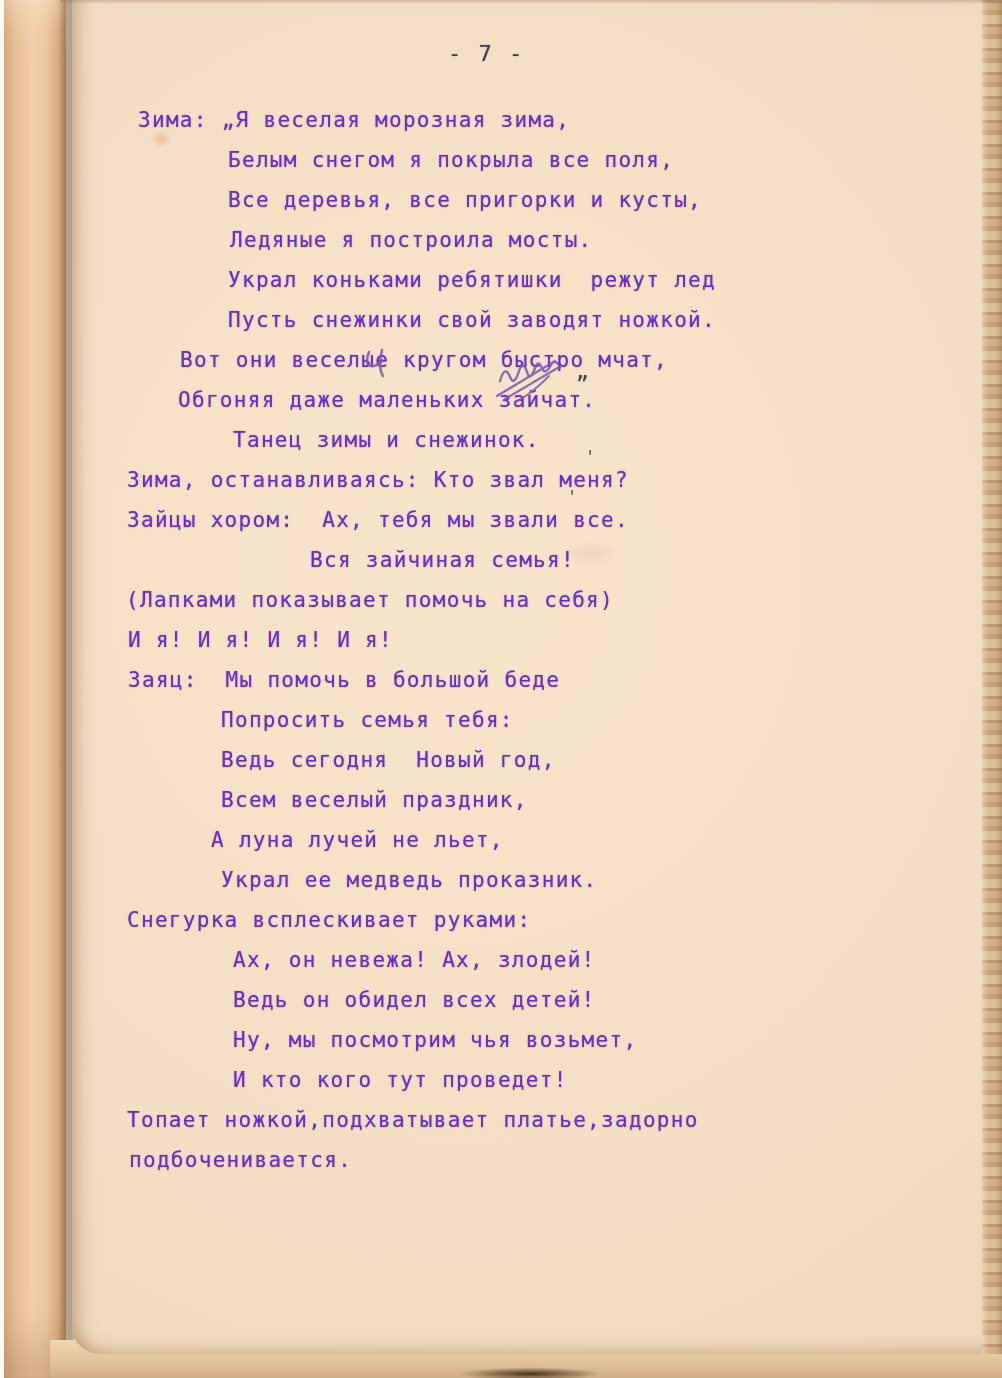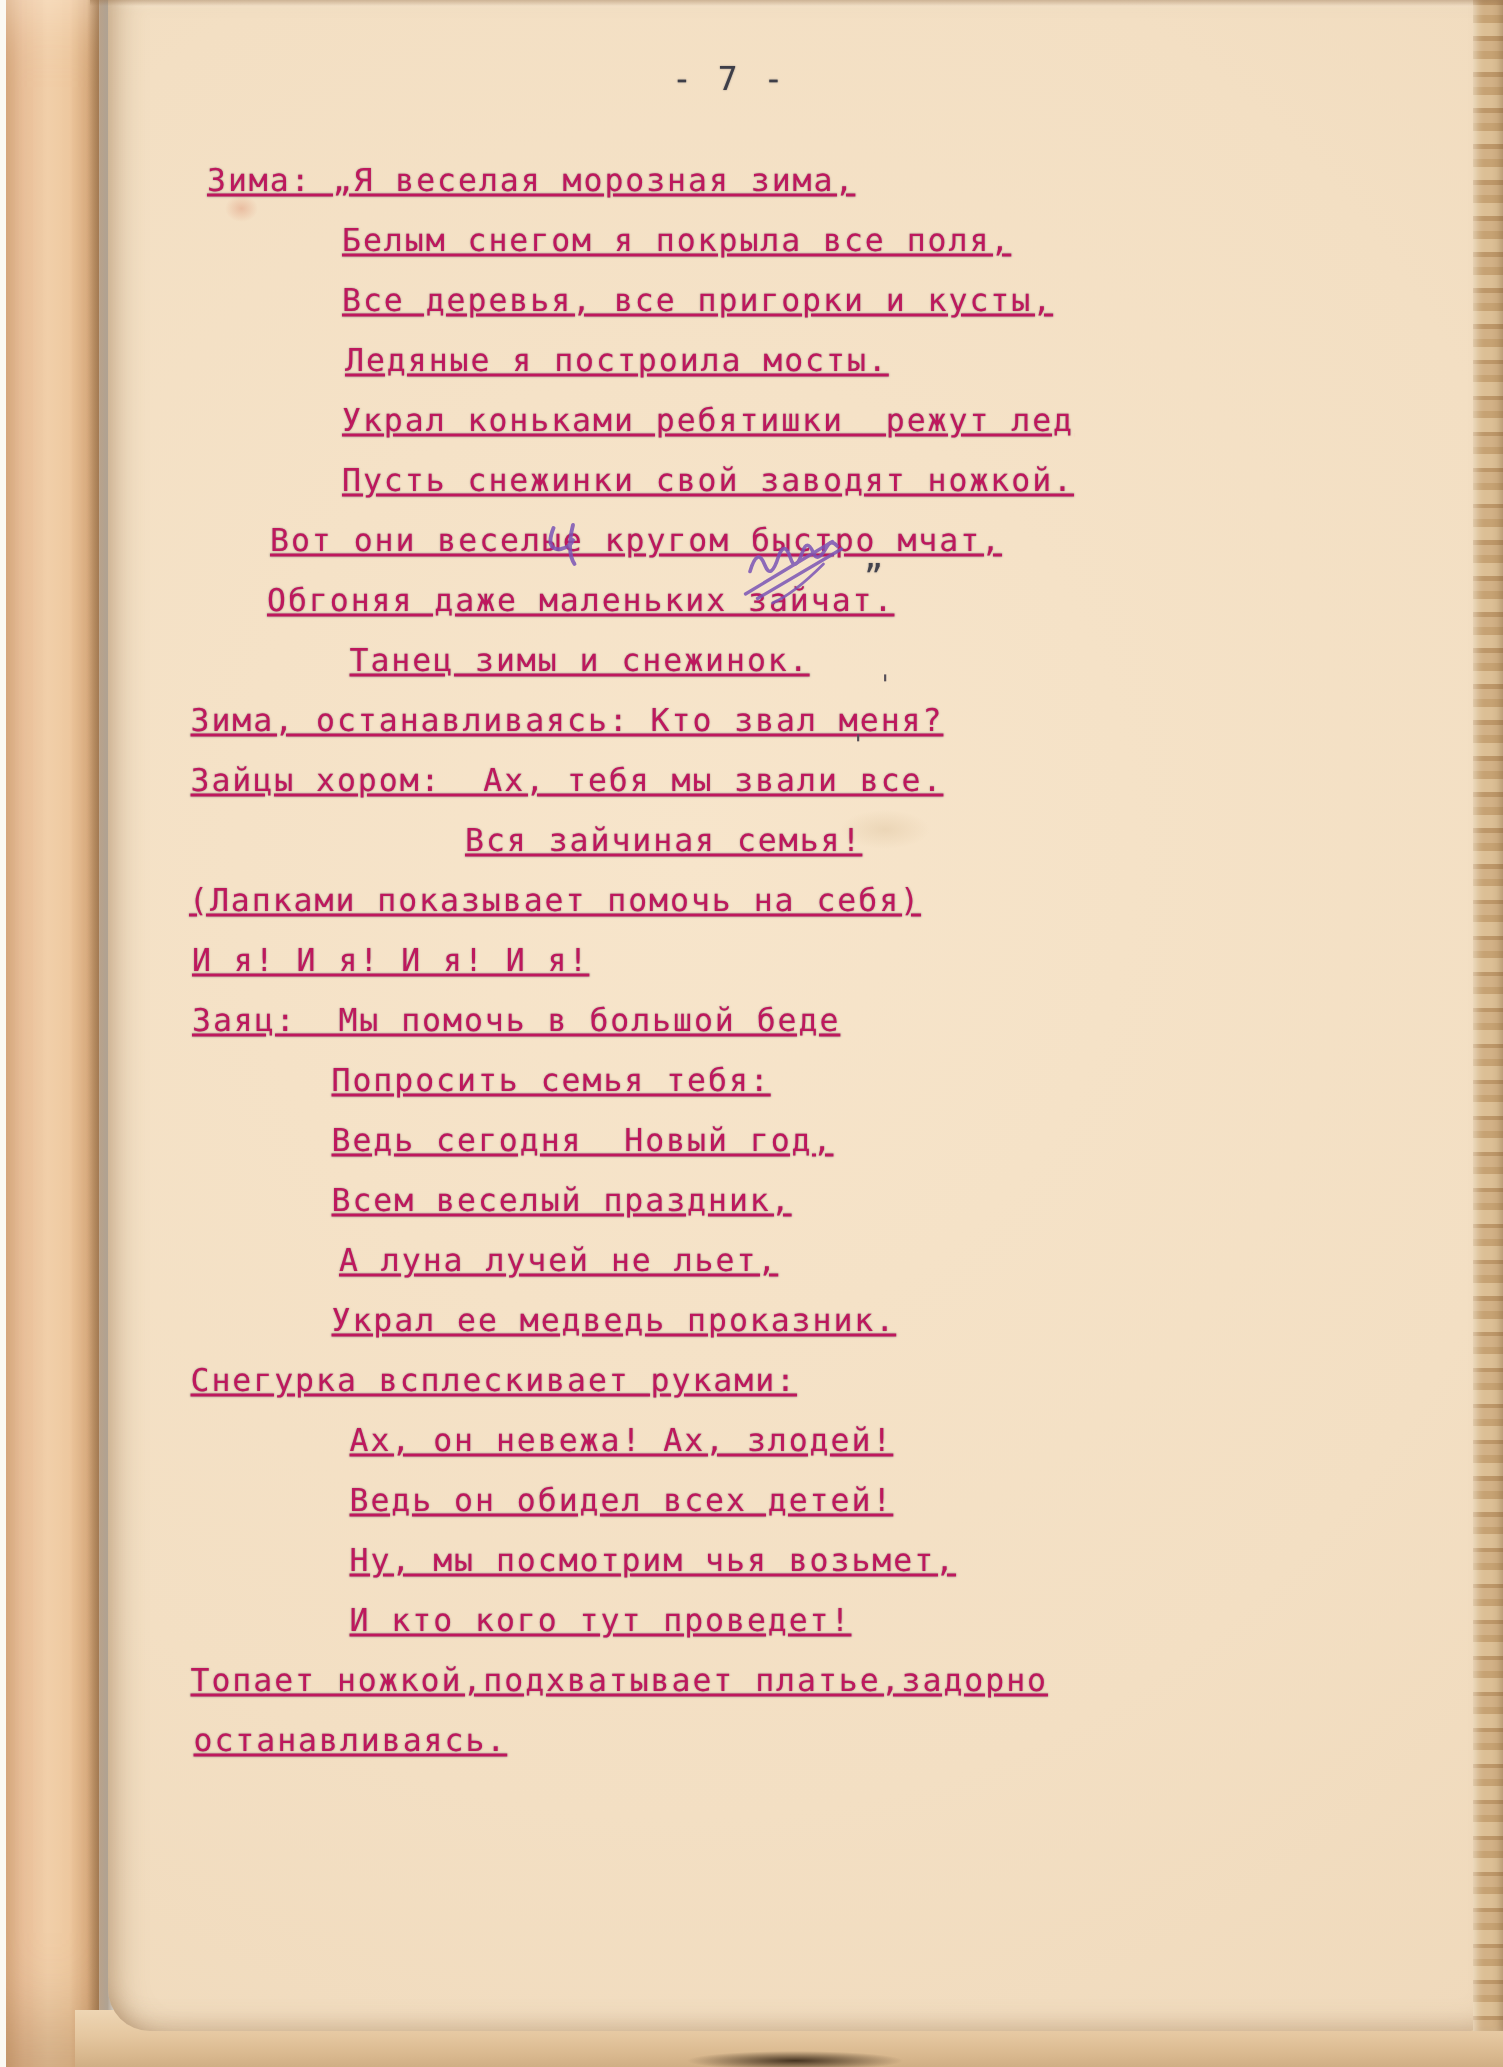--- a/index.html
+++ b/index.html
@@ -52,23 +52,22 @@
   .stain{position:absolute;border-radius:50%;}
   .stain.s1{left:150px;top:130px;width:22px;height:18px;
     background:radial-gradient(closest-side,rgba(219,138,108,.4),rgba(219,138,108,0));}
   .stain.s2{left:560px;top:540px;width:60px;height:26px;
     background:radial-gradient(closest-side,rgba(225,200,165,.5),rgba(225,200,165,0));}
 
   
   .line{
     position:absolute;white-space:pre;
     font-size:21px;line-height:30px;letter-spacing:1.3px;
-    color:#be185d;
+    color:#6d28d9;
     text-shadow:0 0 1.2px rgba(62,62,74,.55);
-    text-decoration:underline;
   }
   .page-number{
     position:absolute;left:448px;top:41px;white-space:pre;
     font-size:22px;letter-spacing:2px;color:#3e3e48;
     text-shadow:0 0 1.2px rgba(62,62,74,.55);
   }
   .closing-quote{
     position:absolute;left:576px;top:372px;
     font-size:21px;color:#44444e;text-shadow:0 0 1.2px rgba(62,62,74,.5);
   }
@@ -105,29 +104,29 @@
     <div class="line" style="left:233px;top:425px">Танец зимы и снежинок.</div>
     <div class="line" style="left:127px;top:465px">Зима, останавливаясь: Кто звал меня?</div>
     <div class="line" style="left:127px;top:505px">Зайцы хором:  Ах, тебя мы звали все.</div>
     <div class="line" style="left:310px;top:545px">Вся зайчиная семья!</div>
     <div class="line" style="left:126px;top:585px">(Лапками показывает помочь на себя)</div>
     <div class="line" style="left:128px;top:625px">И я! И я! И я! И я!</div>
     <div class="line" style="left:128px;top:665px">Заяц:  Мы помочь в большой беде</div>
     <div class="line" style="left:221px;top:705px">Попросить семья тебя:</div>
     <div class="line" style="left:221px;top:745px">Ведь сегодня  Новый год,</div>
     <div class="line" style="left:221px;top:785px">Всем веселый праздник,</div>
-    <div class="line" style="left:226px;top:825px">А луна лучей не льет,</div>
+    <div class="line" style="left:211px;top:825px">А луна лучей не льет,</div>
     <div class="line" style="left:221px;top:865px">Украл ее медведь проказник.</div>
     <div class="line" style="left:127px;top:905px">Снегурка всплескивает руками:</div>
     <div class="line" style="left:233px;top:945px">Ах, он невежа! Ах, злодей!</div>
     <div class="line" style="left:233px;top:985px">Ведь он обидел всех детей!</div>
     <div class="line" style="left:233px;top:1025px">Ну, мы посмотрим чья возьмет,</div>
     <div class="line" style="left:233px;top:1065px">И кто кого тут проведет!</div>
     <div class="line" style="left:127px;top:1105px">Топает ножкой,подхватывает платье,задорно</div>
-    <div class="line" style="left:129px;top:1145px">останавливаясь.</div>
+    <div class="line" style="left:129px;top:1145px">подбочениваетcя.</div>
   </div>
 
   <span class="closing-quote">”</span>
   <span class="tick t1">'</span>
   <span class="tick t2">'</span>
 
   <svg class="ink-overlay" width="1002" height="1378" viewBox="0 0 1002 1378">
     <g stroke="#7b55b6" fill="none" stroke-linecap="round" stroke-linejoin="round" opacity="0.85">
 
       <g>

